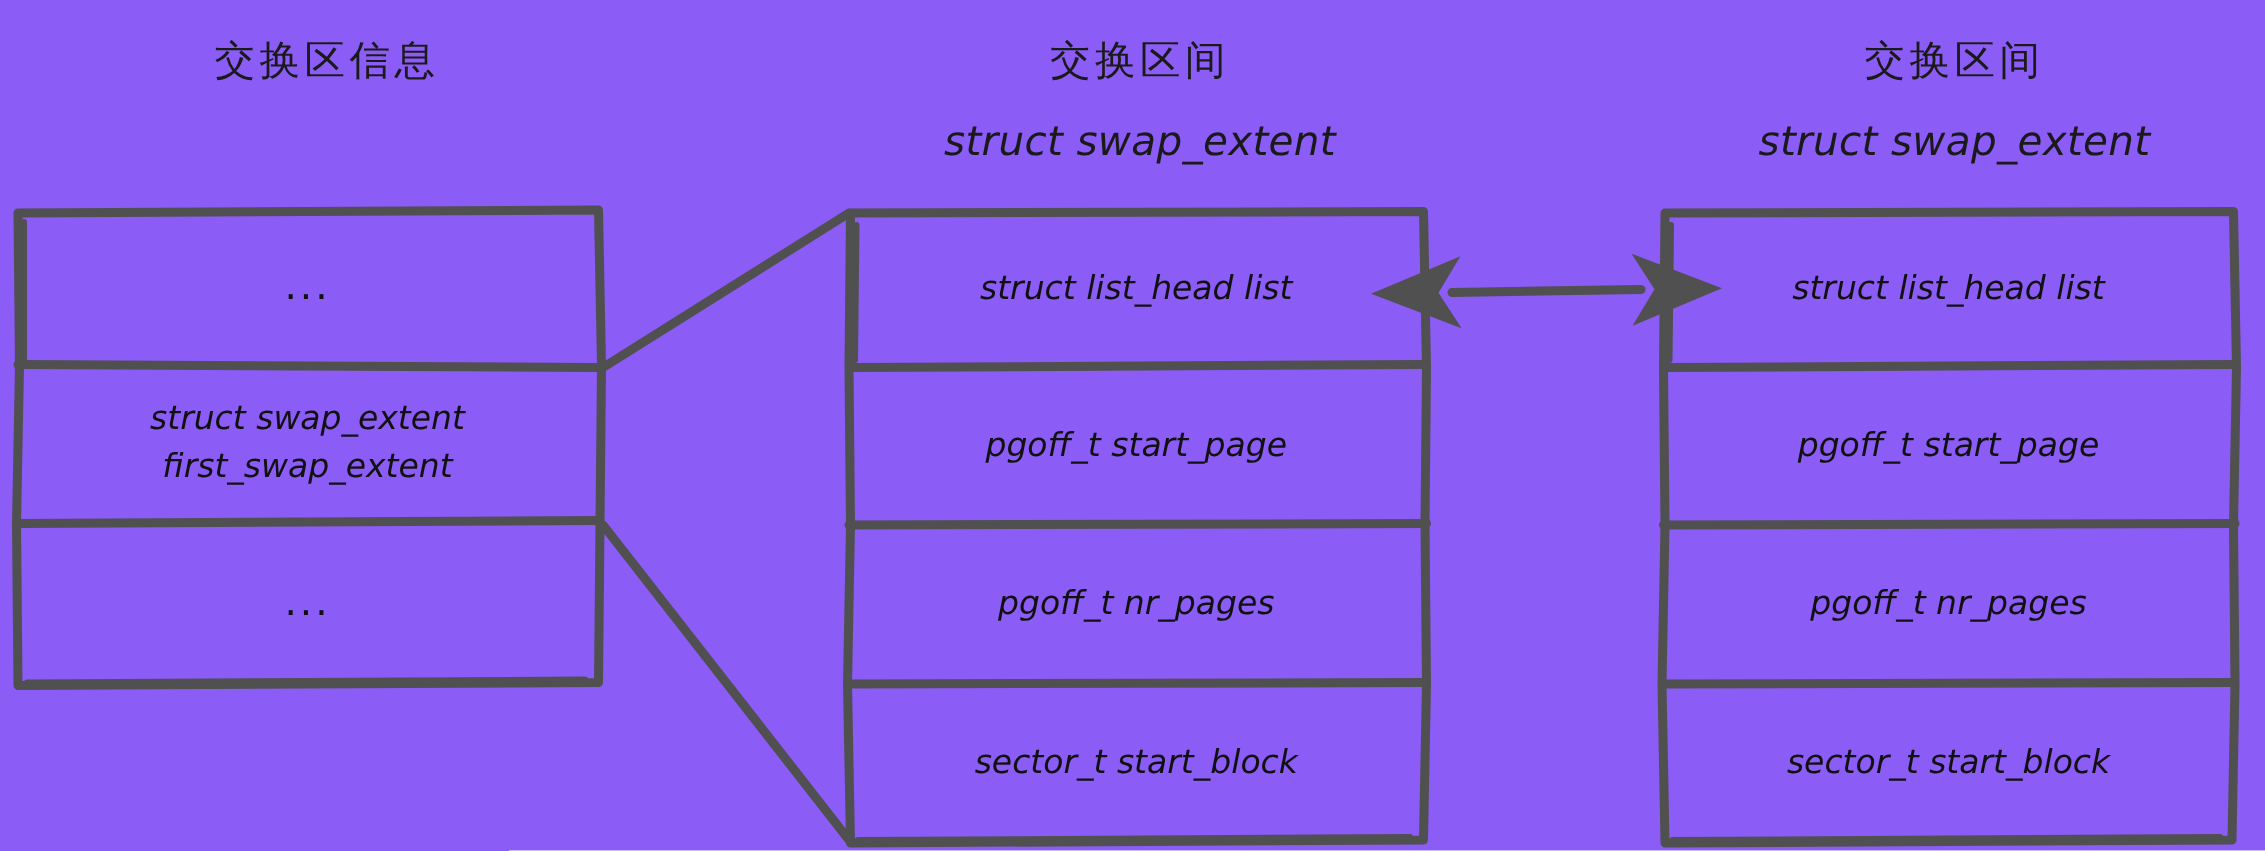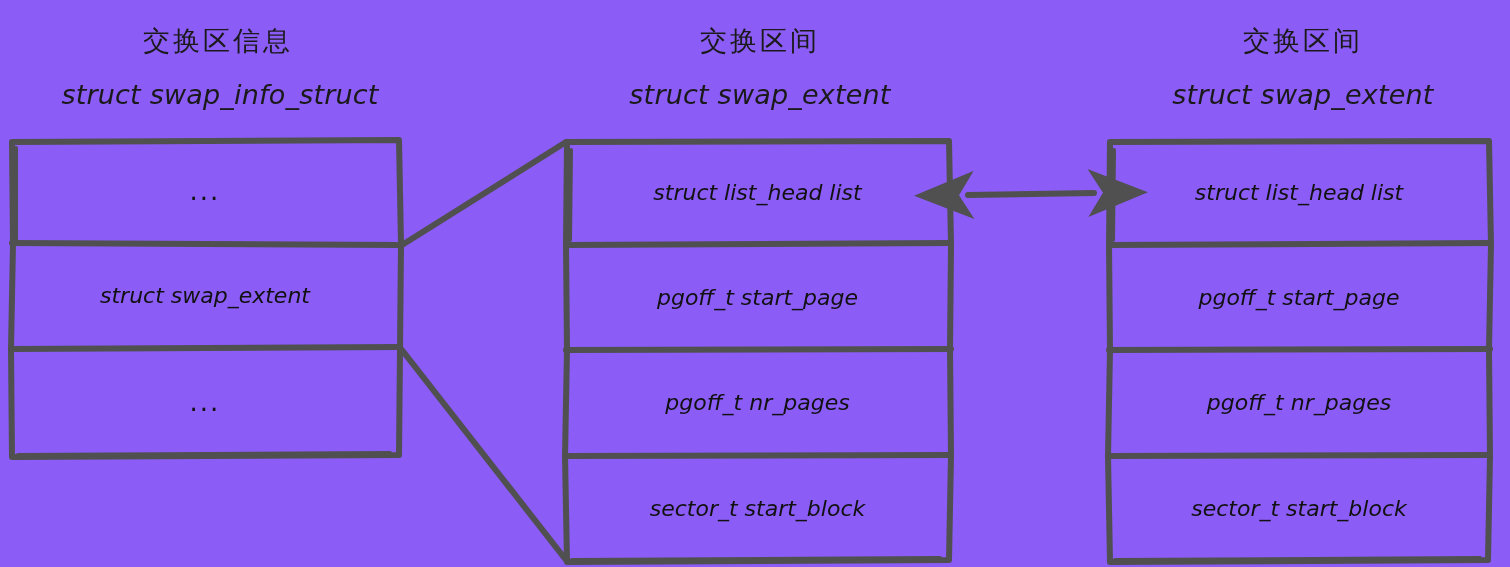--- a/index.html
+++ b/index.html
@@ -124,32 +124,32 @@
       <path d="M 402 245 L 566 142"></path>
       <path d="M 402 350 L 566 560"></path>
 
       <path d="M 968 195 L 1094 193" stroke-width="6" marker-start="url(#arrow-left)" marker-end="url(#arrow-right)"></path>
     </g>
   </svg>
 
   <div id="text-layer">
 
     <div class="col-title title-cn" style="left:18px; top:26px; width:400px;">交换区信息</div>
-    <div class="col-title title-code" style="left:20px; top:80px; width:400px;">struct swap_info_struct</div>
 
     <div class="col-title title-cn" style="left:560px; top:26px; width:400px;">交换区间</div>
     <div class="col-title title-code" style="left:560px; top:80px; width:400px;">struct swap_extent</div>
 
     <div class="col-title title-cn" style="left:1103px; top:26px; width:400px;">交换区间</div>
     <div class="col-title title-code" style="left:1103px; top:80px; width:400px;">struct swap_extent</div>
 
     <div class="cell-label ellipsis" style="left:10px; top:140px; width:390px; height:103px;">...</div>
 
     <div class="cell-label" style="left:10px; top:243px; width:390px; height:105px;">
       <span>struct swap_extent</span>
+      <span>first_swap_extent</span>
     </div>
 
     <div class="cell-label ellipsis" style="left:10px; top:348px; width:390px; height:108px;">...</div>
 
     <div class="cell-label" style="left:565px; top:141px; width:385px; height:104px;">struct list_head list</div>
     <div class="cell-label" style="left:565px; top:245px; width:385px; height:105px;">pgoff_t start_page</div>
     <div class="cell-label" style="left:565px; top:350px; width:385px; height:106px;">pgoff_t nr_pages</div>
     <div class="cell-label" style="left:565px; top:456px; width:385px; height:106px;">sector_t start_block</div>
 
     <div class="cell-label" style="left:1108px; top:141px; width:382px; height:104px;">struct list_head list</div>

